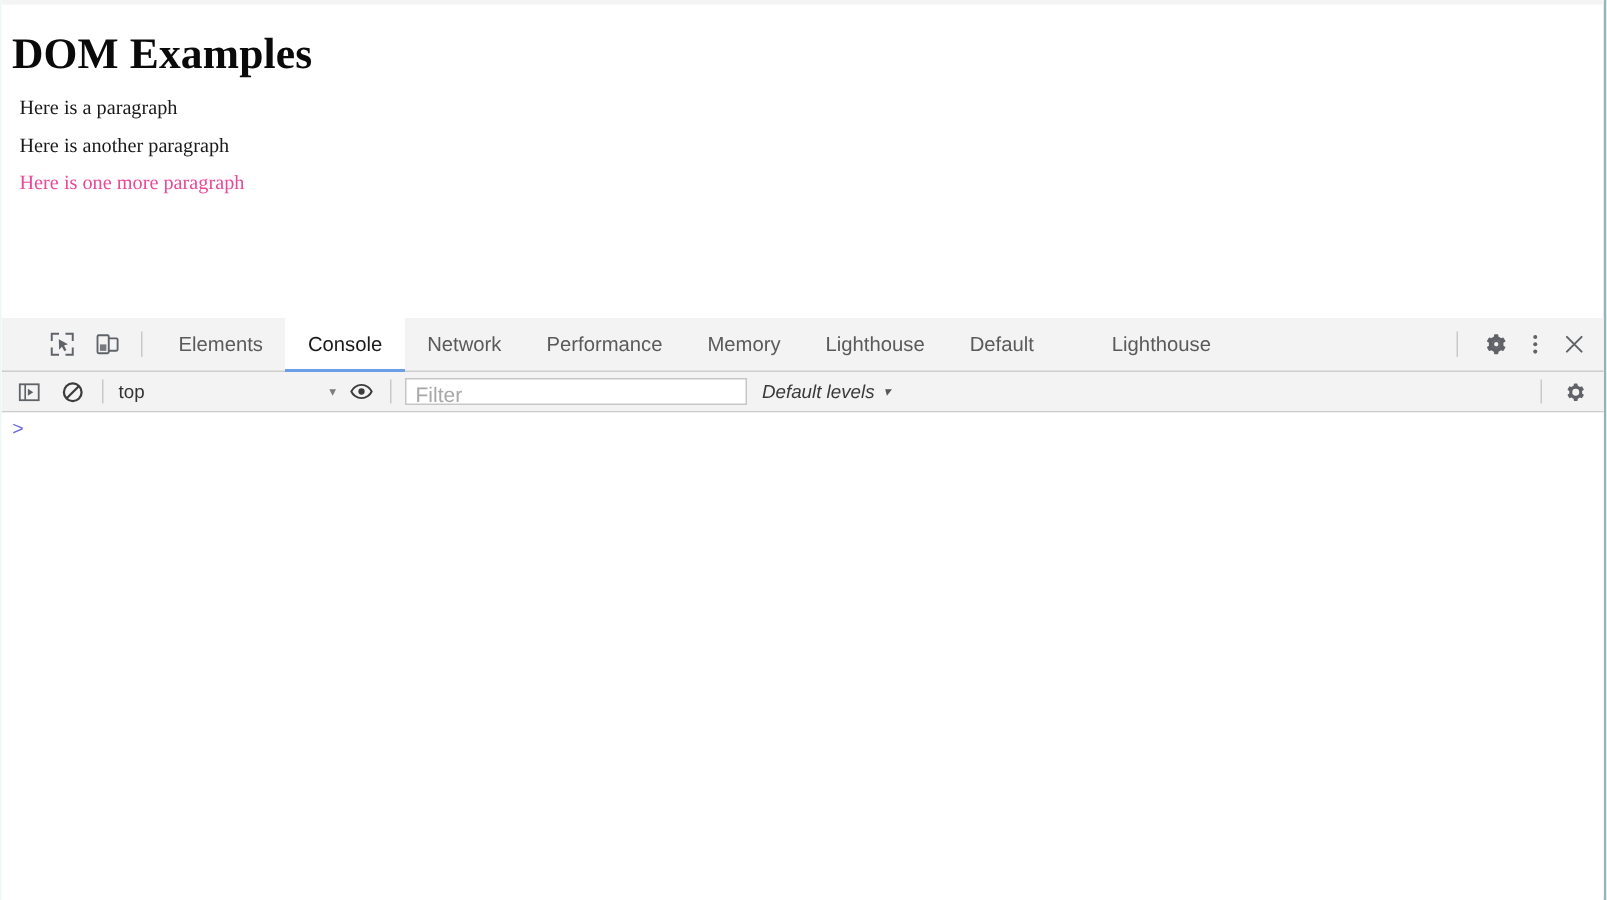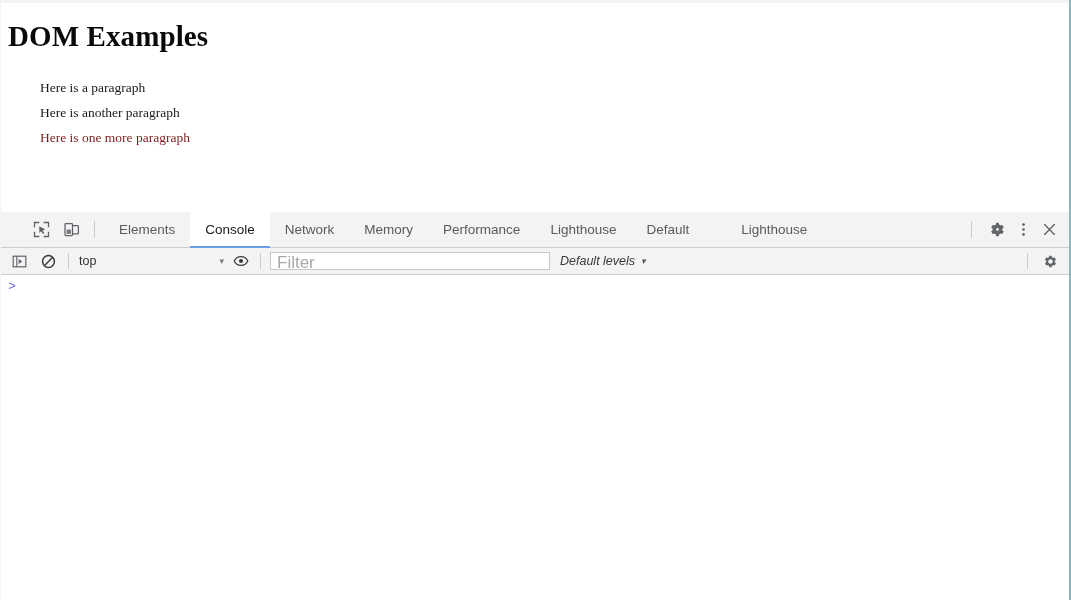--- a/index.html
+++ b/index.html
@@ -46,22 +46,22 @@
     margin: 0;
     padding: 17px 0 0 7px;
     letter-spacing: 0.1px;
   }
 
   .page-paragraph {
     font-family: "Liberation Serif", "DejaVu Serif", serif;
     font-size: 13.5px;
     line-height: 14px;
     color: #1a1a1a;
-    margin: 16px;
-    padding: 0 0 0 23px;
+    margin: 0;
+    padding: 0 0 0 12px;
     position: absolute;
   }
   .page-paragraph.p1 { top: 62px; }
   .page-paragraph.p2 { top: 87px; }
   .page-paragraph.p3 { top: 112px; color: #e03c3c; }
 
   
   #devtools {
     position: absolute;
     left: 0;
@@ -195,25 +195,25 @@
   }
   #context-caret {
     font-size: 9px;
     color: #7d7d7d;
     margin-right: 5px;
   }
 
   #eye-btn { margin-left: 1px; }
 
   #filter-input {
-    width: 280px;
+    width: 228px;
     height: 18px;
     border: 1px solid #c6c6c6;
     background: #ffffff;
-    font-size: 17px;
+    font-size: 14px;
     font-family: "Liberation Sans", sans-serif;
     color: #333333;
     padding: 4px 0 0 6px;
     margin-left: 2px;
     box-sizing: border-box;
     flex: 0 0 auto;
     outline: none;
   }
   #filter-input::placeholder { color: #a8a8a8; }
 
@@ -273,21 +273,21 @@
 </style>
 </head>
 <body>
 
 <div id="screen">
 
   <div id="page-area">
     <h1 id="page-title">DOM Examples</h1>
     <p class="page-paragraph p1" style="color: rgb(26, 26, 26);">Here is a paragraph</p>
     <p class="page-paragraph p2" style="color: rgb(26, 26, 26);">Here is another paragraph</p>
-    <p class="page-paragraph p3" style="color: #7f1d1d;">Here is one more paragraph</p>
+    <p class="page-paragraph p3" style="color: #ec4899;">Here is one more paragraph</p>
   </div>
 
   <div id="devtools">
 
     <div id="tabbar">
 
       <div class="tool-icon-btn" id="inspect-btn">
         <svg class="icon-svg" width="17" height="17" viewBox="0 0 17 17" aria-hidden="true">
           <path d="M1.5 1.5h4.2M1.5 1.5v4.2M15.5 1.5h-4.2M15.5 1.5v4.2M1.5 15.5h4.2M1.5 15.5v-4.2M15.5 15.5h-4.2M15.5 15.5v-4.2" stroke="#5f6368" stroke-width="1.3" fill="none" stroke-linecap="square"></path>
           <path d="M6.2 5.2l6.1 3.3-2.6 0.9 1.6 2.9-1.4 0.8-1.6-2.9-1.9 1.9z" fill="#5f6368"></path>
@@ -308,24 +308,24 @@
         <div class="tab">
           <span>Elements</span>
         </div>
         <div class="tab active">
           <span>Console</span>
         </div>
         <div class="tab">
           <span>Network</span>
         </div>
         <div class="tab">
+          <span>Performance</span>
+        </div>
+        <div class="tab">
           <span>Memory</span>
-        </div>
-        <div class="tab">
-          <span>Performance</span>
         </div>
         <div class="tab">
           <span>Lighthouse</span>
         </div>
         <div class="tab">
           <span>Default</span>
         </div>
         <div class="tab gap-left">
           <span>Lighthouse</span>
         </div>

